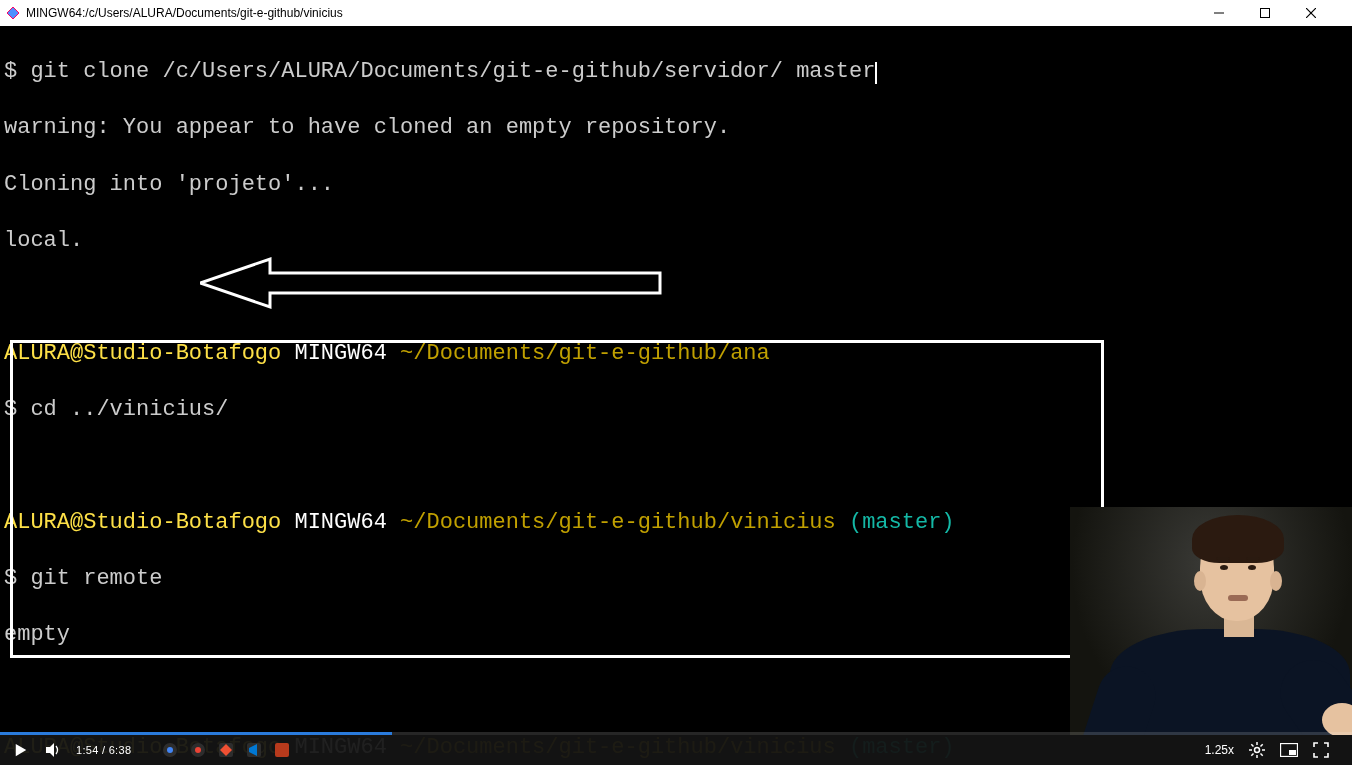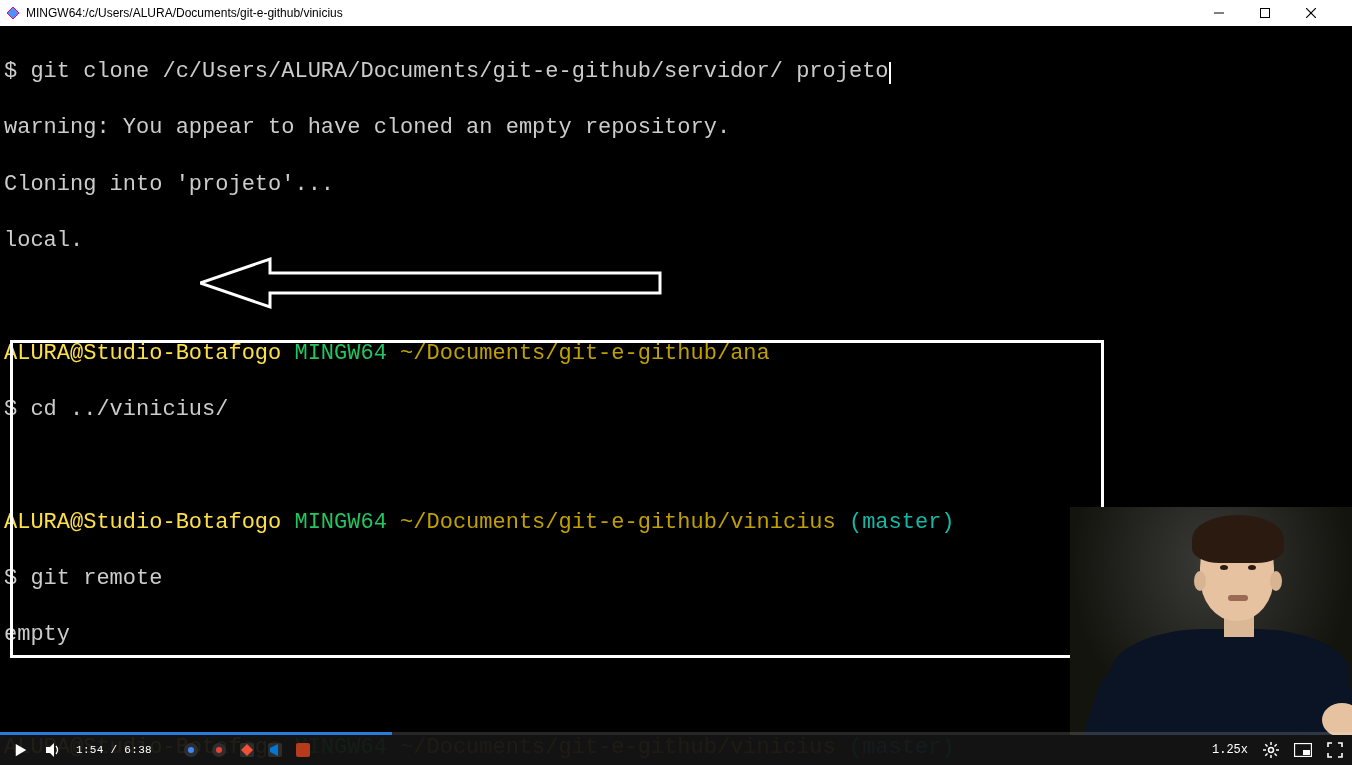--- a/index.html
+++ b/index.html
@@ -35,21 +35,21 @@
     font-size: 14px; color: #000;
   }
   .terminal {
     padding: 4px 4px 0 4px;
     color: #c0c0c0;
     line-height: 1.28;
     white-space: pre;
     position: relative;
   }
   .green { color: #fde047; }
-  .magenta { color: #22c55e; }
+  .magenta { color: #ffffff; }
   .yellow { color: #c0a000; margin-top: 32px; }
   .cyan { color: #14b8a6; }
   .white { color: #cccccc; }
   .grey { color: #cccccc; }
   .cursor-box {
     display: inline-block;
     width: 2px; height: 22px;
     background: #fff;
     vertical-align: text-bottom;
   }
@@ -69,37 +69,37 @@
     pointer-events: none;
   }
   .video-bar {
     position: absolute;
     left: 0; bottom: 0;
     width: 100%;
     height: 30px;
     background: rgba(20,20,20,0.95);
     display: flex;
     align-items: center;
-    font-family: Liberation Mono, monospace;
+    font-family: Liberation Sans, sans-serif;
     font-size: 12px;
     color: #fff;
   }
   .progress-track {
     position: absolute;
     left: 0; bottom: 30px;
     width: 100%;
     height: 3px;
     background: rgba(255,255,255,0.15);
   }
   .progress-fill {
     height: 100%;
     background: #2a7bdc;
   }
   .vb-left { display: flex; align-items: center; gap: 14px; padding-left: 12px; }
-  .vb-right { display: flex; align-items: center; gap: 14px; margin-left: auto; padding-right: 8px; }
+  .vb-right { display: flex; align-items: center; gap: 14px; margin-left: auto; padding-right: 22px; }
   .vb-icon {
     width: 18px; height: 18px;
     display: flex; align-items: center; justify-content: center;
     fill: #fff; color: #fff;
   }
   .vb-time { font-size: 11px; letter-spacing: 0.3px; }
   .taskbar-icons { display:flex; gap:10px; margin-left:16px; align-items:center; }
   .task-dot { width:18px; height:18px; border-radius:3px; display:flex; align-items:center; justify-content:center; }
   .speed-label { font-size: 12px; }
   .presenter {
@@ -173,21 +173,21 @@
     <div class="win-btn">
       <svg width="10" height="10">
           <line x1="0" y1="0" x2="10" y2="10" stroke="#000" stroke-width="1.2"></line>
           <line x1="10" y1="0" x2="0" y2="10" stroke="#000" stroke-width="1.2"></line>
         </svg>
     </div>
   </div>
 </div>
 
 <div class="terminal">
-<div><span class="white">$ </span><span class="white">git clone /c/Users/ALURA/Documents/git-e-github/servidor/ projeto</span><span class="cursor-box"></span></div>
+<div><span class="white">$ </span><span class="white">git clone /c/Users/ALURA/Documents/git-e-github/servidor/ master</span><span class="cursor-box"></span></div>
 <div class="grey">warning: You appear to have cloned an empty repository.</div>
 <div class="grey">Cloning into 'projeto'...</div>
 <div class="grey">local.</div>
 <div> </div>
 <div><span class="green">ALURA@Studio-Botafogo</span><span class="magenta"> MINGW64</span><span class="yellow"> ~/Documents/git-e-github/ana</span></div>
 <div><span class="white">$ </span><span class="white">cd ../vinicius/</span></div>
 <div> </div>
 <div><span class="green">ALURA@Studio-Botafogo</span><span class="magenta"> MINGW64</span><span class="yellow"> ~/Documents/git-e-github/vinicius</span><span class="cyan"> (master)</span></div>
 <div><span class="white">$ </span><span class="white">git remote</span></div>
 <div class="grey">empty</div>

